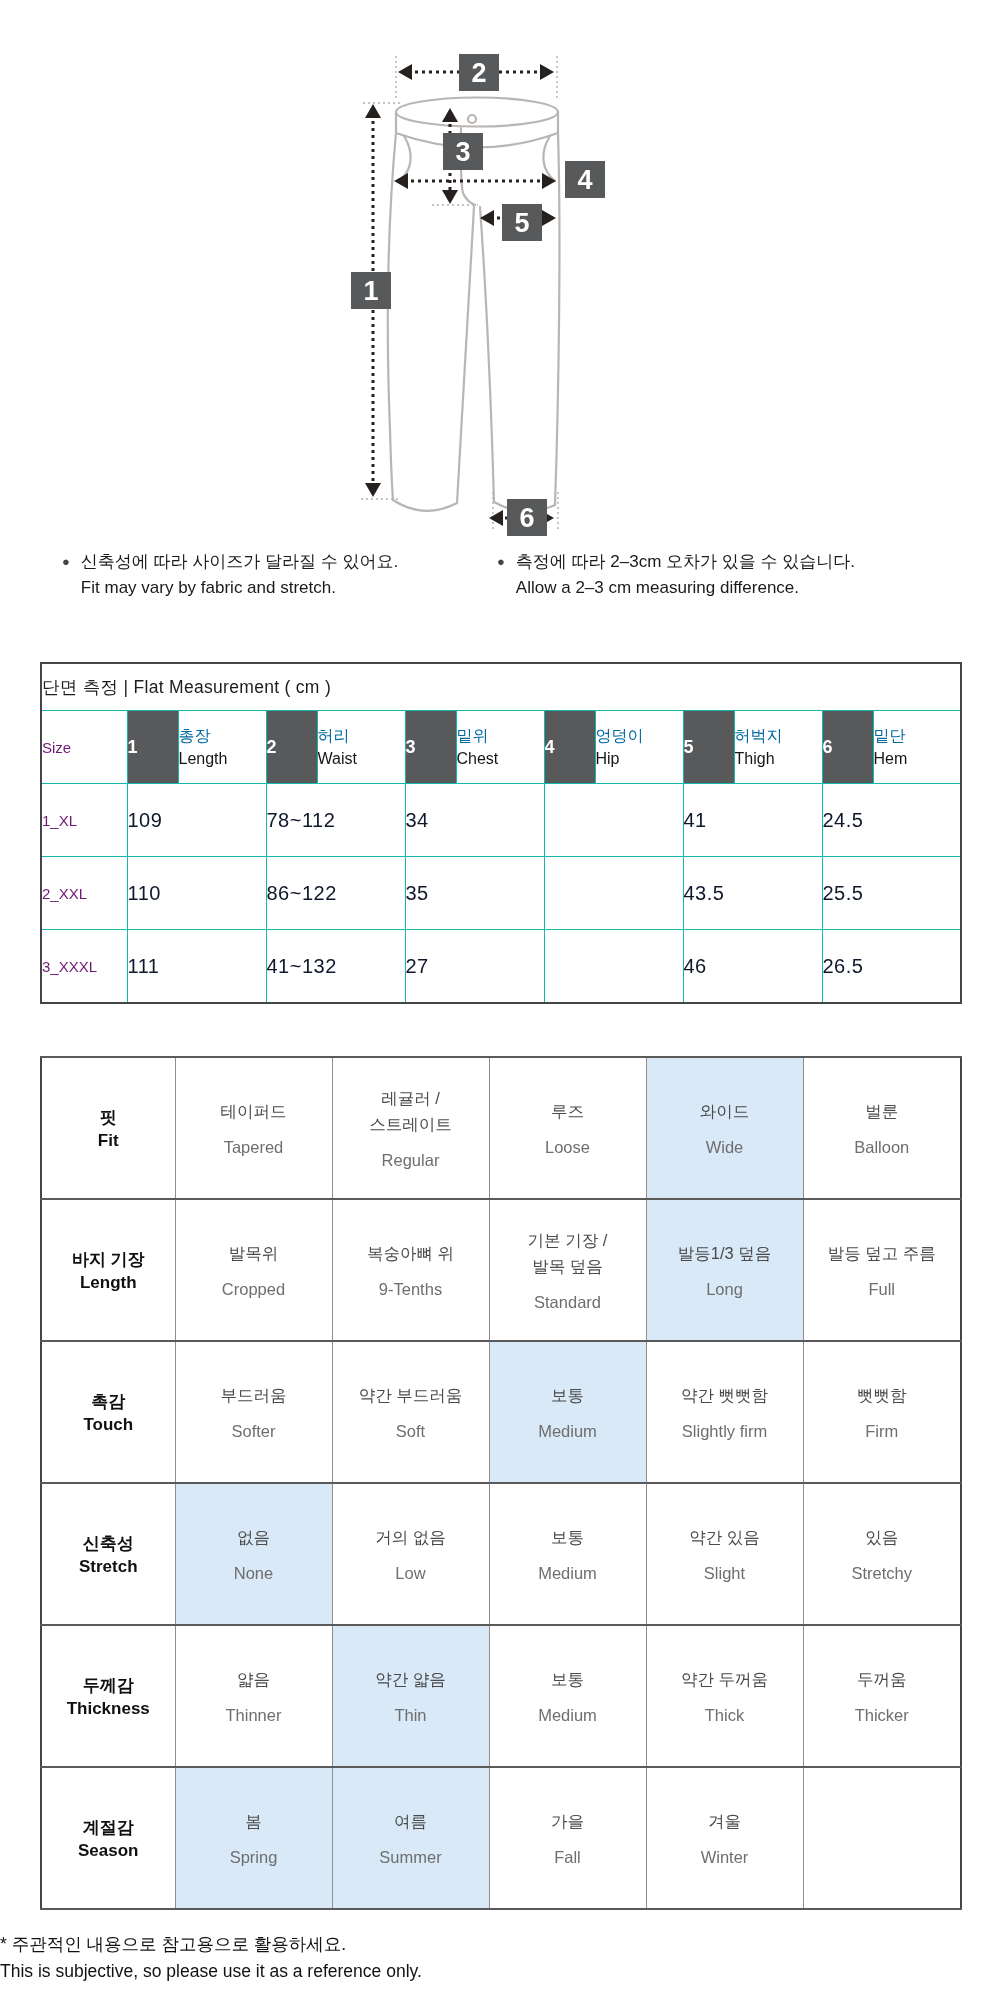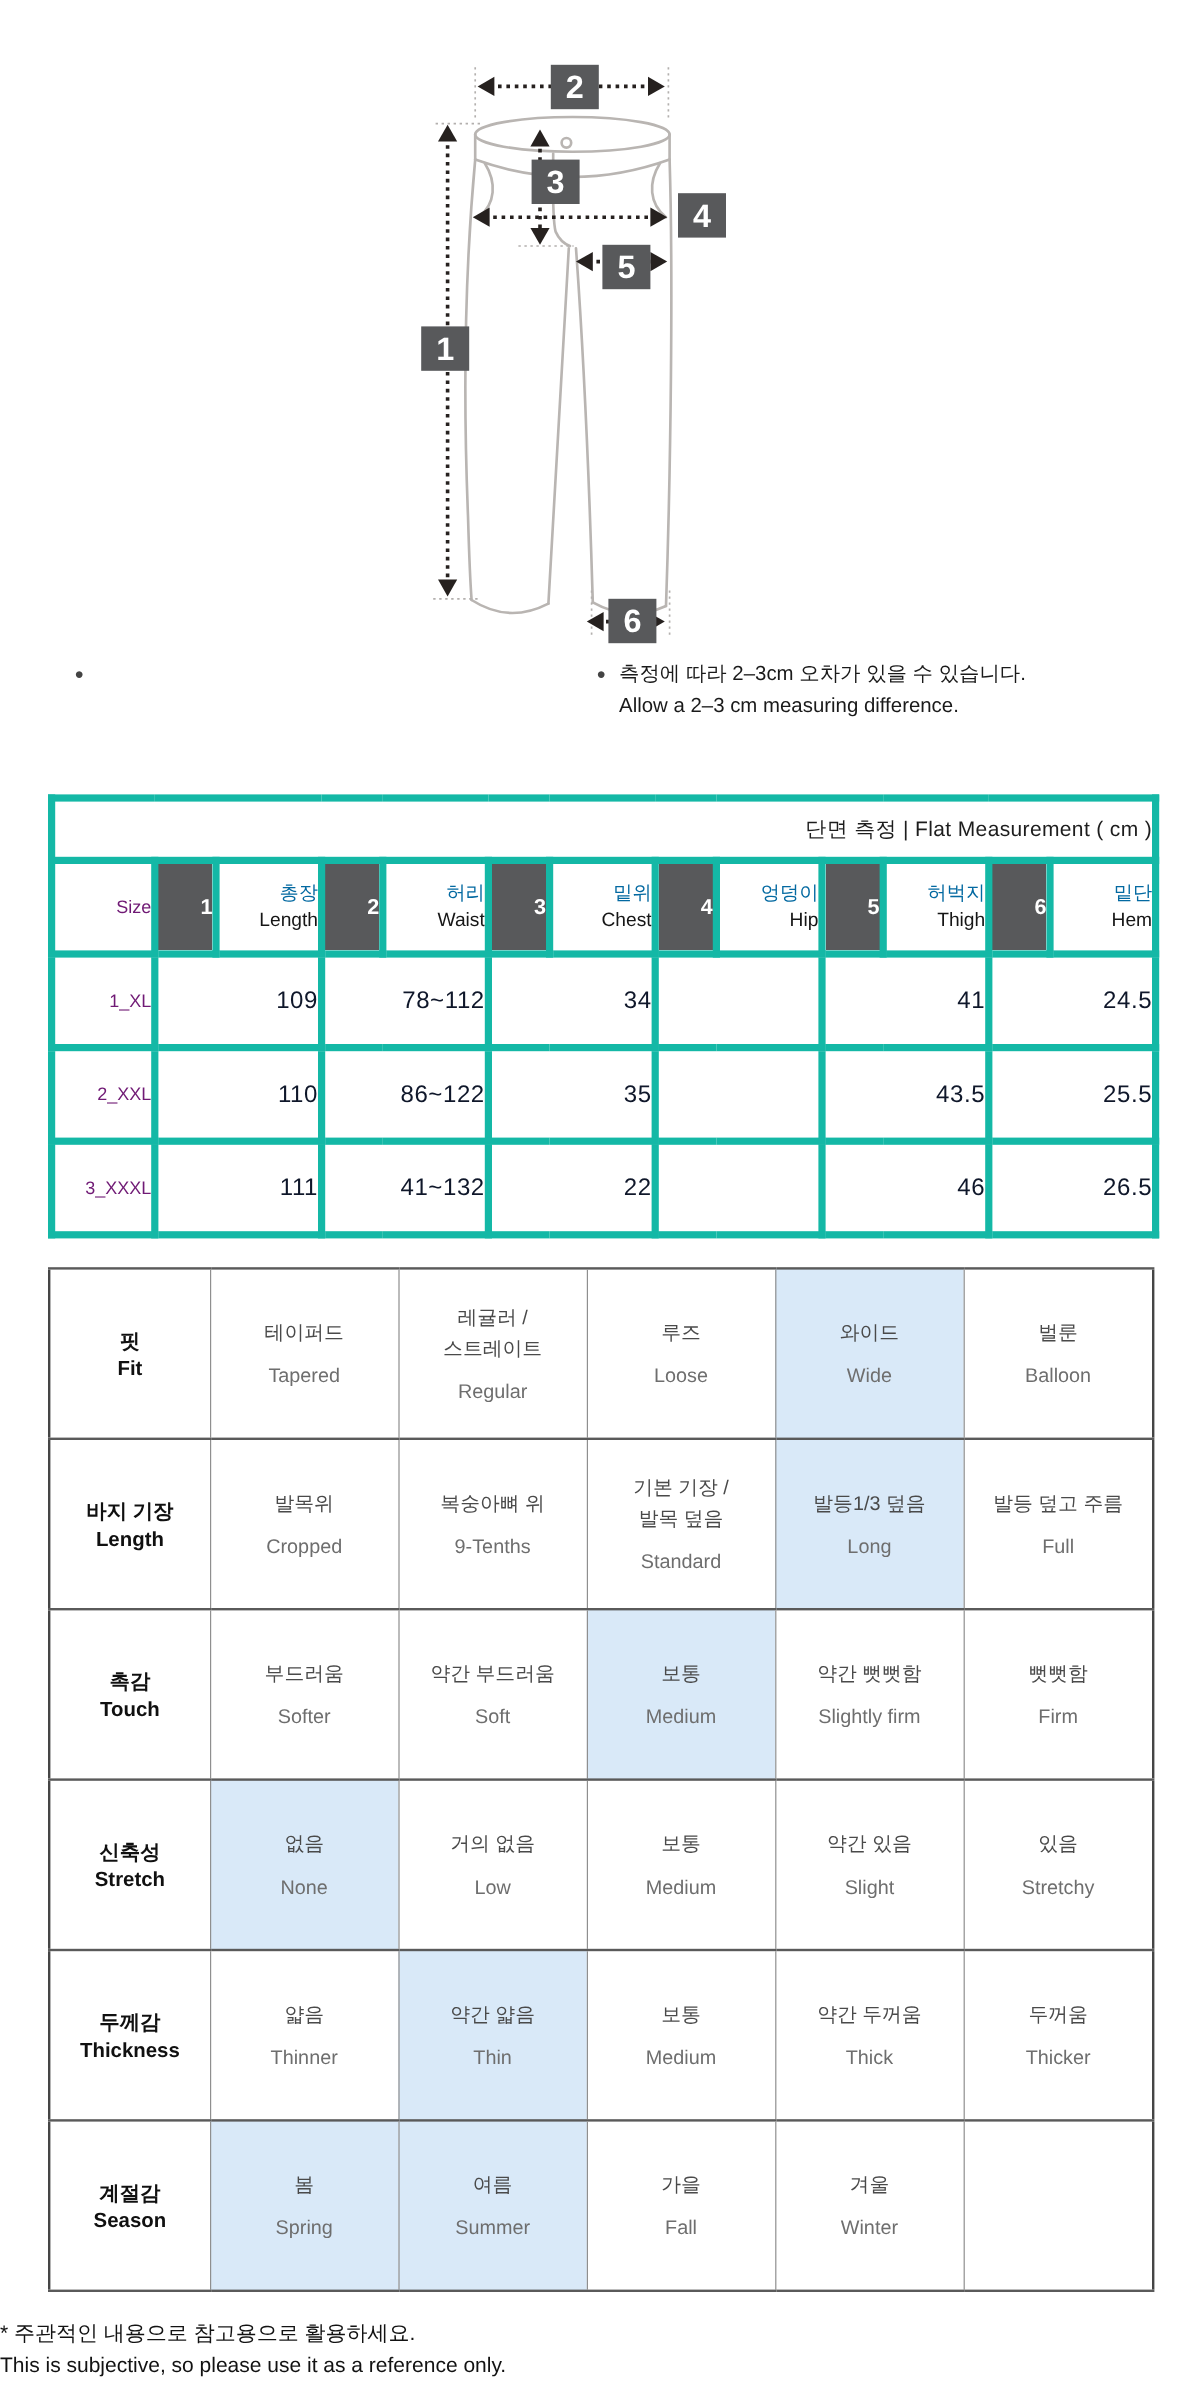--- a/index.html
+++ b/index.html
@@ -17,21 +17,21 @@
   .meas{stroke:#26211f;stroke-width:3;fill:none;stroke-dasharray:3 4}
   .head{fill:#26211f;stroke:none}
   
   .note{position:absolute;top:549px;display:flex;gap:11px;font-size:17px;line-height:26px;color:#1a1a1a}
   .note .bullet{font-size:13px;line-height:26px;color:#444}
   #note-left{left:62px;width:410px}
   #note-right{left:497px;width:460px}
   
   table{border-collapse:collapse;table-layout:fixed;position:absolute;background:#fff}
   #mtable{left:40px;top:662px;width:920px;border:2px solid #454545}
-  #mtable td{border:6px solid #14b8a6;text-align:right;vertical-align:middle;padding:0;overflow:hidden}
+  #mtable td{border:1px solid #14b8a6;text-align:left;vertical-align:middle;padding:0;overflow:hidden}
   #mtable .t-title{height:46px;font-size:17.5px;color:#1d1d1d;letter-spacing:.3px}
   #mtable .t-head td{height:72px}
   #mtable .t-row td{height:72px}
   #mtable .numcell{background:#58595b;color:#fff;font-weight:bold;font-size:18px}
   #mtable .labcell .ko{font-size:16px;color:#0369a1;line-height:1.45}
   #mtable .labcell .en{font-size:16px;color:#161616;line-height:1.45}
   #mtable .sizecell{font-size:15px;color:#701a75}
   #mtable .valcell{font-size:20px;color:#0f172a;letter-spacing:.5px}
   
   #atable{left:40px;top:1056px;width:920px;border:2px solid #454545}
@@ -135,20 +135,24 @@
     </g>
     <g>
       <rect class="lblbox" x="507" y="499" width="40" height="37"></rect>
       <text class="lbltxt" x="527" y="527">6</text>
     </g>
   </svg>
 </div>
 
 <div class="note" id="note-left">
   <span class="bullet">●</span>
+  <div>
+    <div>신축성에 따라 사이즈가 달라질 수 있어요.</div>
+    <div>Fit may vary by fabric and stretch.</div>
+  </div>
 </div>
 <div class="note" id="note-right">
   <span class="bullet">●</span>
   <div>
     <div>측정에 따라 2–3cm 오차가 있을 수 있습니다.</div>
     <div>Allow a 2–3 cm measuring difference.</div>
   </div>
 </div>
 
 <table id="mtable">
@@ -219,21 +223,21 @@
     <td class="valcell" colspan="2">86~122</td>
     <td class="valcell" colspan="2">35</td>
     <td class="valcell" colspan="2"></td>
     <td class="valcell" colspan="2">43.5</td>
     <td class="valcell" colspan="2">25.5</td>
   </tr>
   <tr class="t-row">
     <td class="sizecell">3_XXXL</td>
     <td class="valcell" colspan="2">111</td>
     <td class="valcell" colspan="2">41~132</td>
-    <td class="valcell" colspan="2">22</td>
+    <td class="valcell" colspan="2">27</td>
     <td class="valcell" colspan="2"></td>
     <td class="valcell" colspan="2">46</td>
     <td class="valcell" colspan="2">26.5</td>
   </tr>
 </tbody>
   </table>
 
 <table id="atable">
   <colgroup>
     <col style="width:134px">

